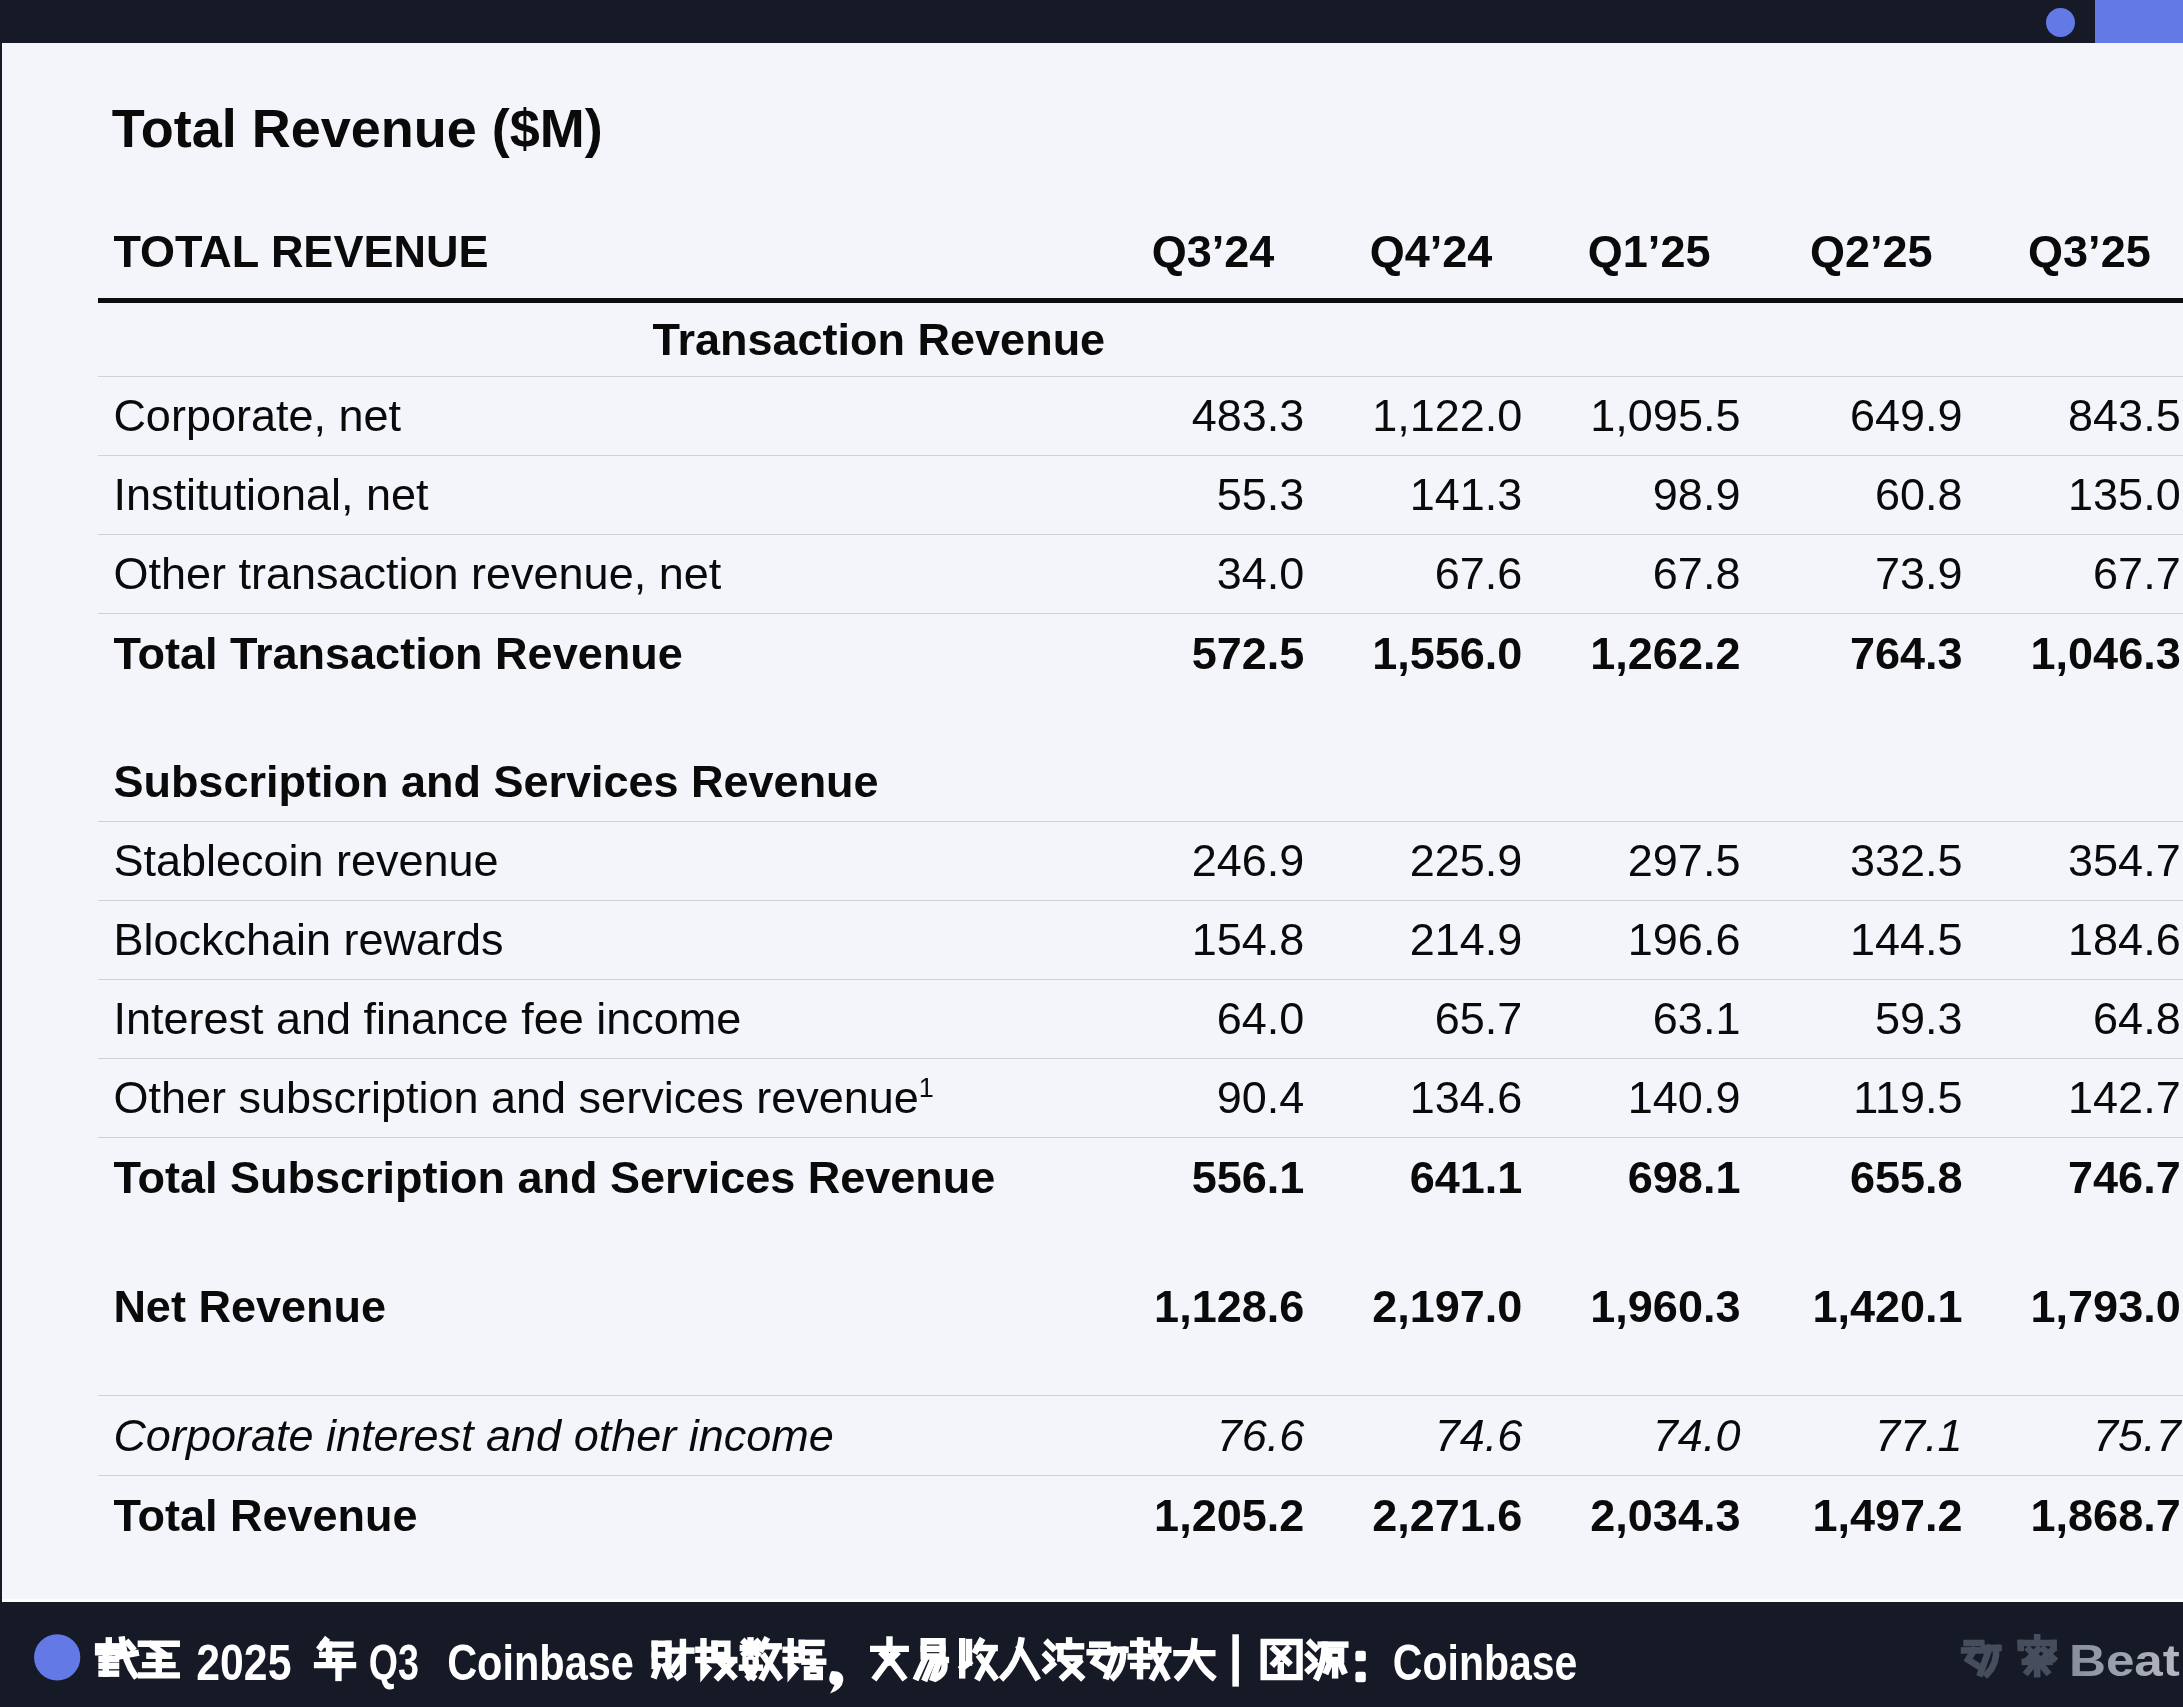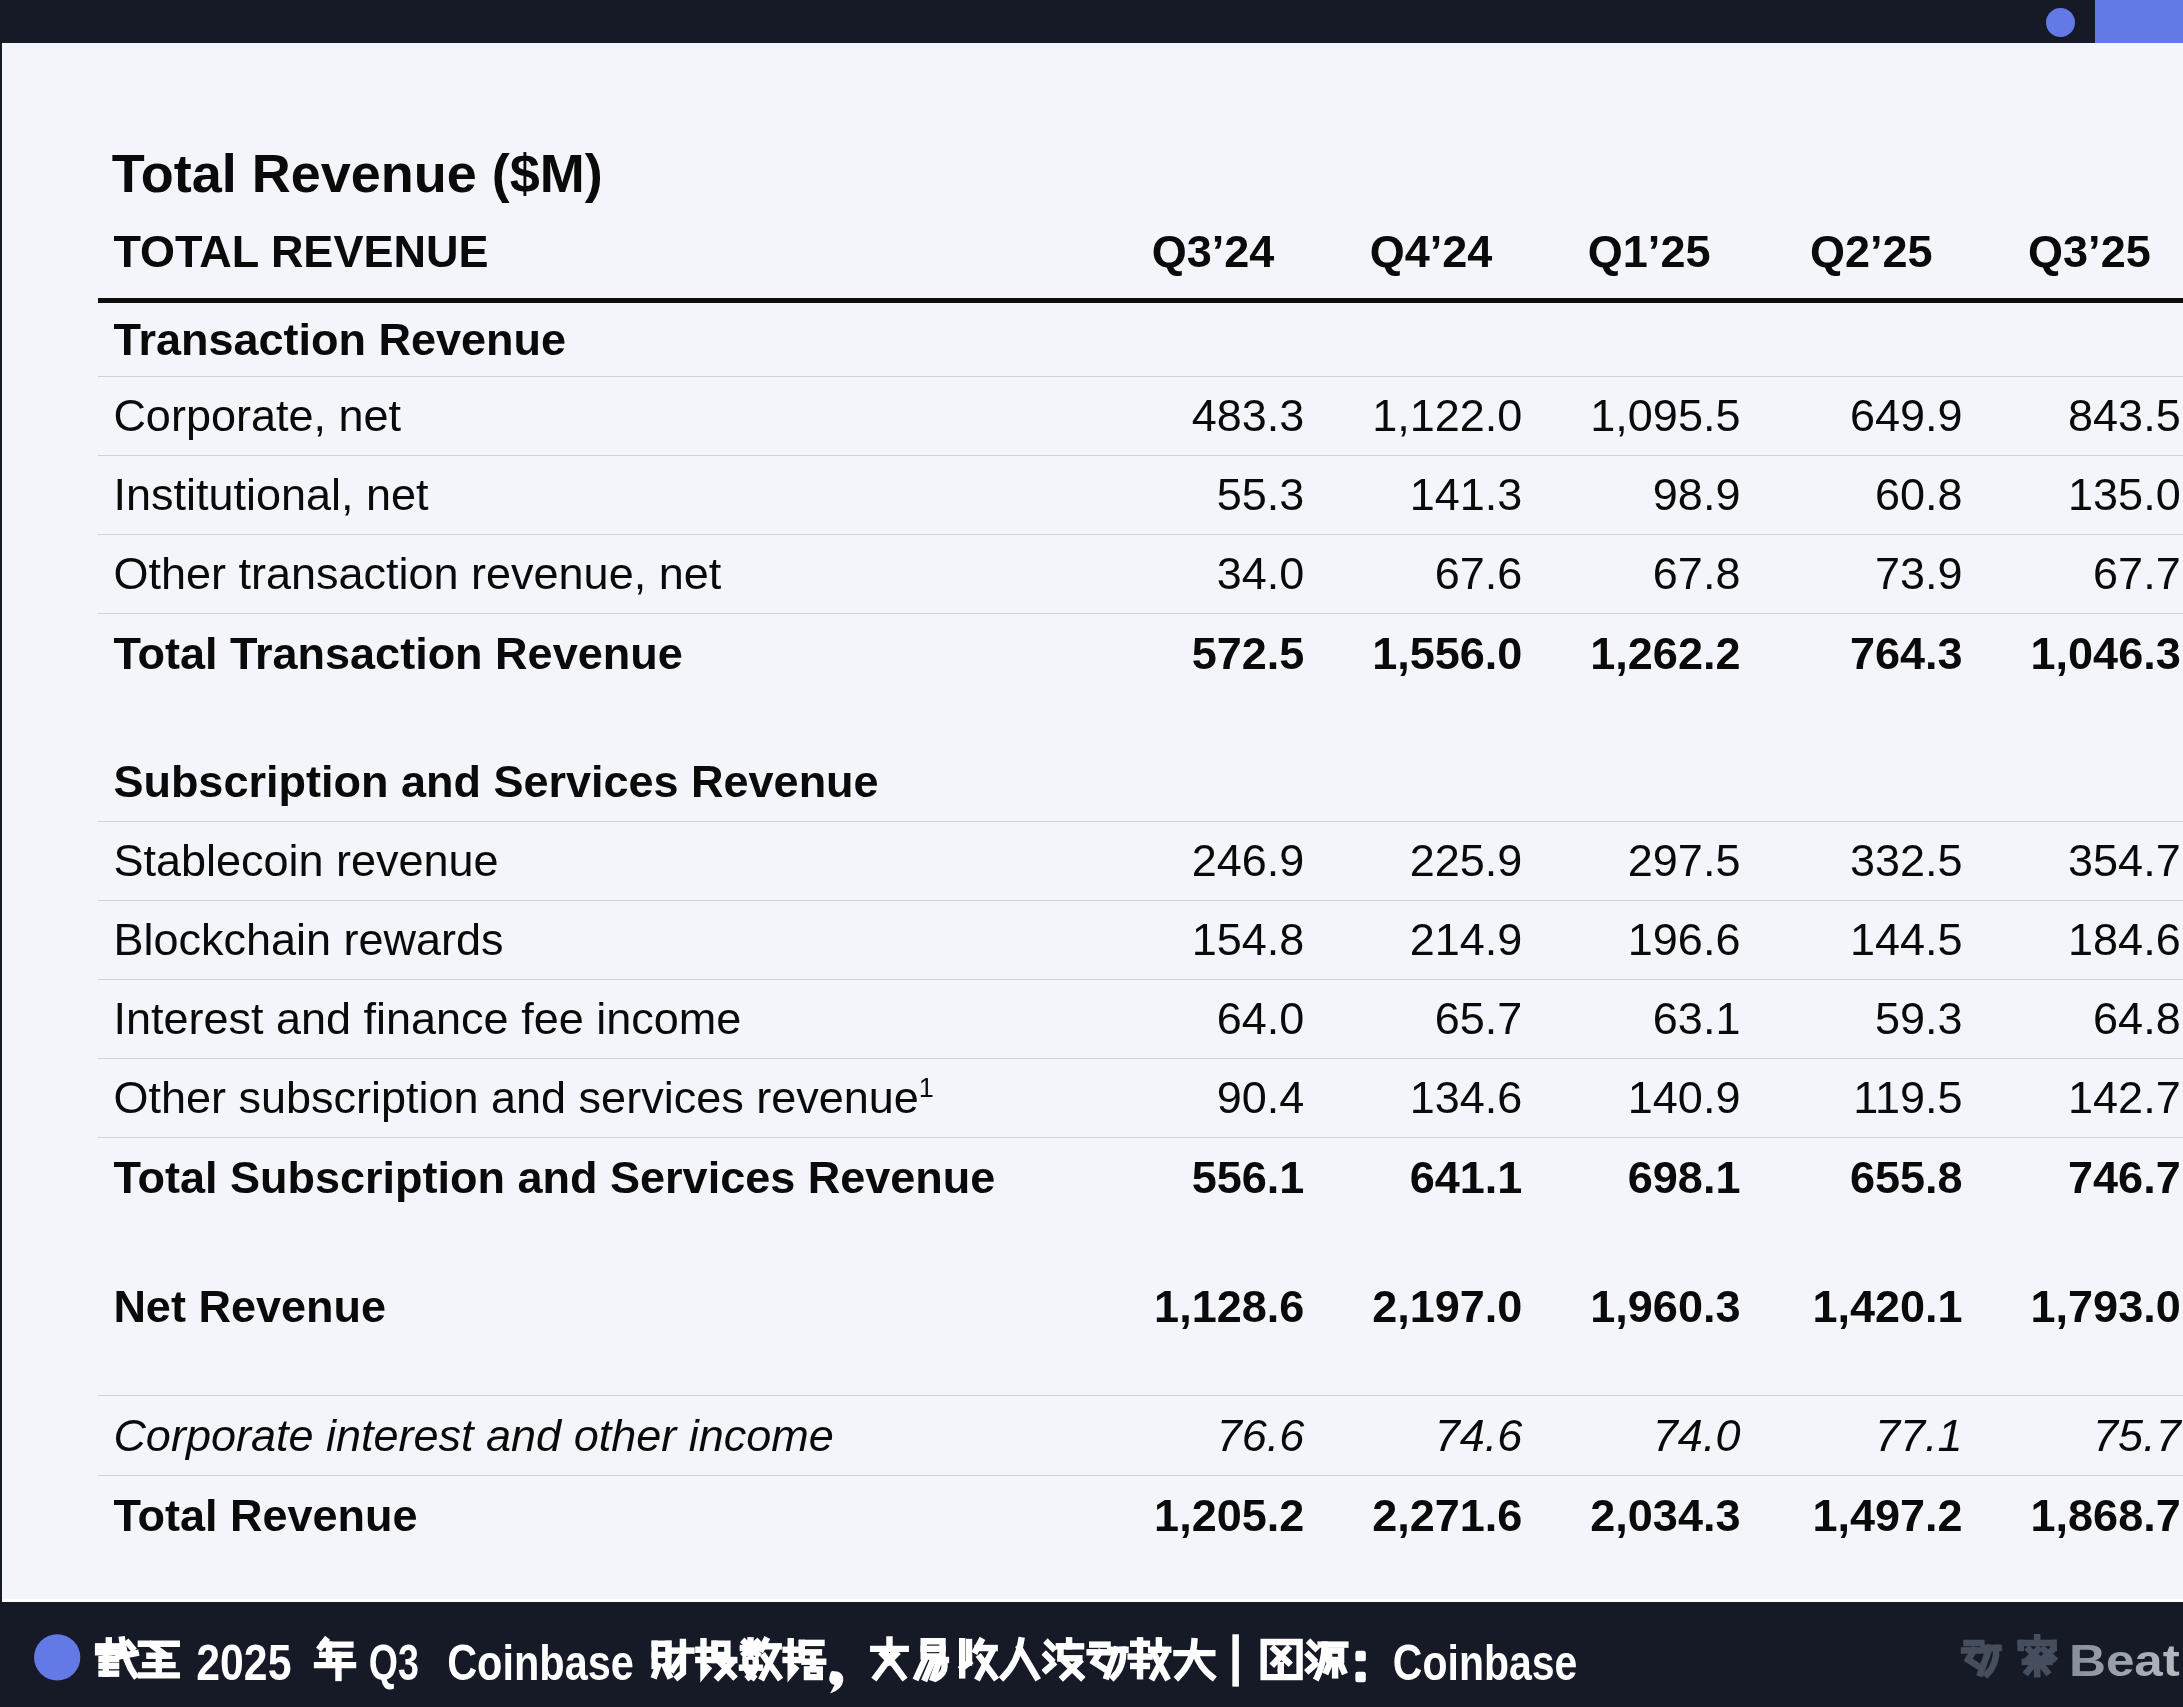--- a/index.html
+++ b/index.html
@@ -1,30 +1,30 @@
 <!DOCTYPE html>
 <html style="font-size:7px"><head>
 <meta charset="utf-8">
 <style>
   html,body{margin:0;padding:0;}
   body{width:2271px;height:1708px;background:#161a26;position:relative;
        font-family:"Liberation Sans",sans-serif;overflow:hidden;}
   .card{position:absolute;left:1.7px;top:43px;width:2268px;height:1559px;background:#f3f5fb;}
   .bluedot-top{position:absolute;left:2046px;top:7.9px;width:29px;height:29px;border-radius:50%;background:#6379e6;}
   .bluerect-top{position:absolute;left:2095px;top:0;width:151px;height:43px;background:#6379e6;}
-  .title{position:absolute;left:110px;top:58px;font-size:54px;font-weight:bold;color:#0a0a0a;line-height:1;margin-top:45px;}
+  .title{position:absolute;left:110px;top:58px;font-size:54px;font-weight:bold;color:#0a0a0a;line-height:1;}
   table{border-collapse:separate;border-spacing:0;table-layout:fixed;
         position:absolute;left:96px;top:162px;width:2102px;color:#0a0a0a;}
   td,th{font-size:45px;padding:0;margin:0;vertical-align:middle;overflow:visible;}
   th{font-weight:bold;text-align:right;padding-right:49px;}
   th.lbl{text-align:left;padding-left:15.7px;padding-right:0;}
   td{text-align:right;padding-right:19px;}
   td.lbl{text-align:left;padding-left:15.7px;padding-right:0;white-space:nowrap;}
   tr.hdr>*{height:93px;border-bottom:5.7px solid #0d0d0d;}
-  tr.sec>*{height:73px;border-bottom:1.3px solid #cfd1d5;}
+  tr.sec>*{height:73px;border-bottom:1.3px solid #cfd1d5;text-align:right;}
   tr.r>*{height:78px;border-bottom:1.3px solid #cfd1d5;}
   tr.rn>*{height:79px;}
   tr.sp1>*{height:50px;}
   tr.sp2>*{height:50px;}
   tr.sp3>*{height:49px;border-bottom:1.3px solid #cfd1d5;}
   tr.cor>*{height:79px;border-bottom:1.3px solid #cfd1d5;font-style:italic;}
   .b{font-weight:bold;text-align:right;}
   sup{font-size:60%;vertical-align:super;line-height:0;}
 </style>
 </head>

